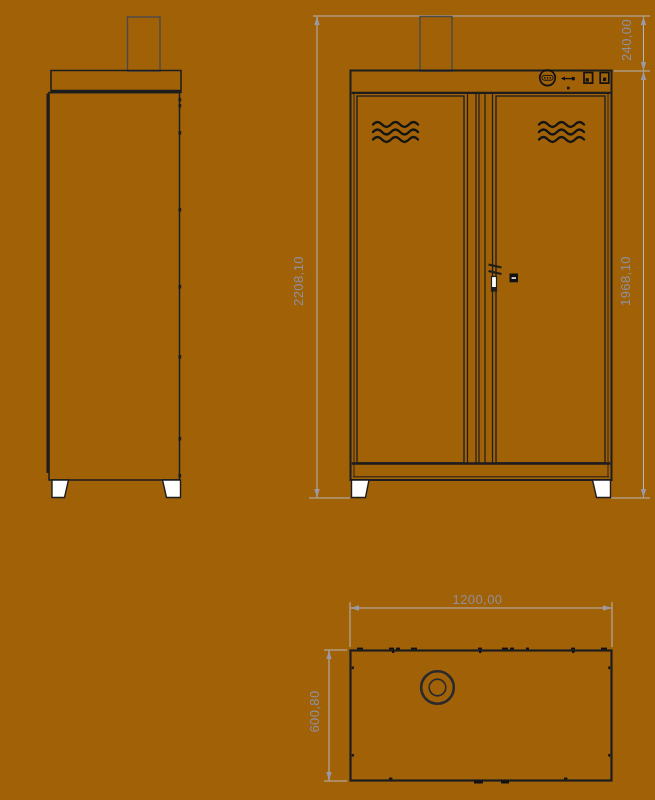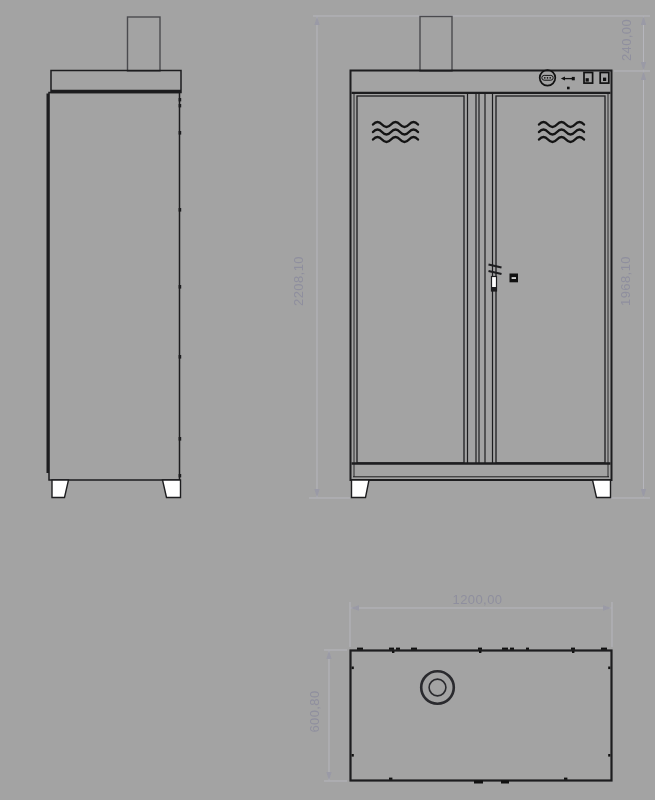--- a/index.html
+++ b/index.html
@@ -1,19 +1,19 @@
 <!DOCTYPE html>
 <html><head>
 <meta charset="utf-8">
 <style>
   html,body{margin:0;padding:0;background:#ffffff;}
   .canvas{
     position:relative;
     width:655px;height:800px;
-    background:#a3a3a3;
+    background:#a16207;
     font-family:"Liberation Sans", sans-serif;
     overflow:hidden;
   }
   svg{position:absolute;left:0;top:0;}
   .dim-text{
     fill:#8f8f9e;
     font-size:13px;
     letter-spacing:0.4px;
     font-family:"Liberation Sans", sans-serif;
   }

